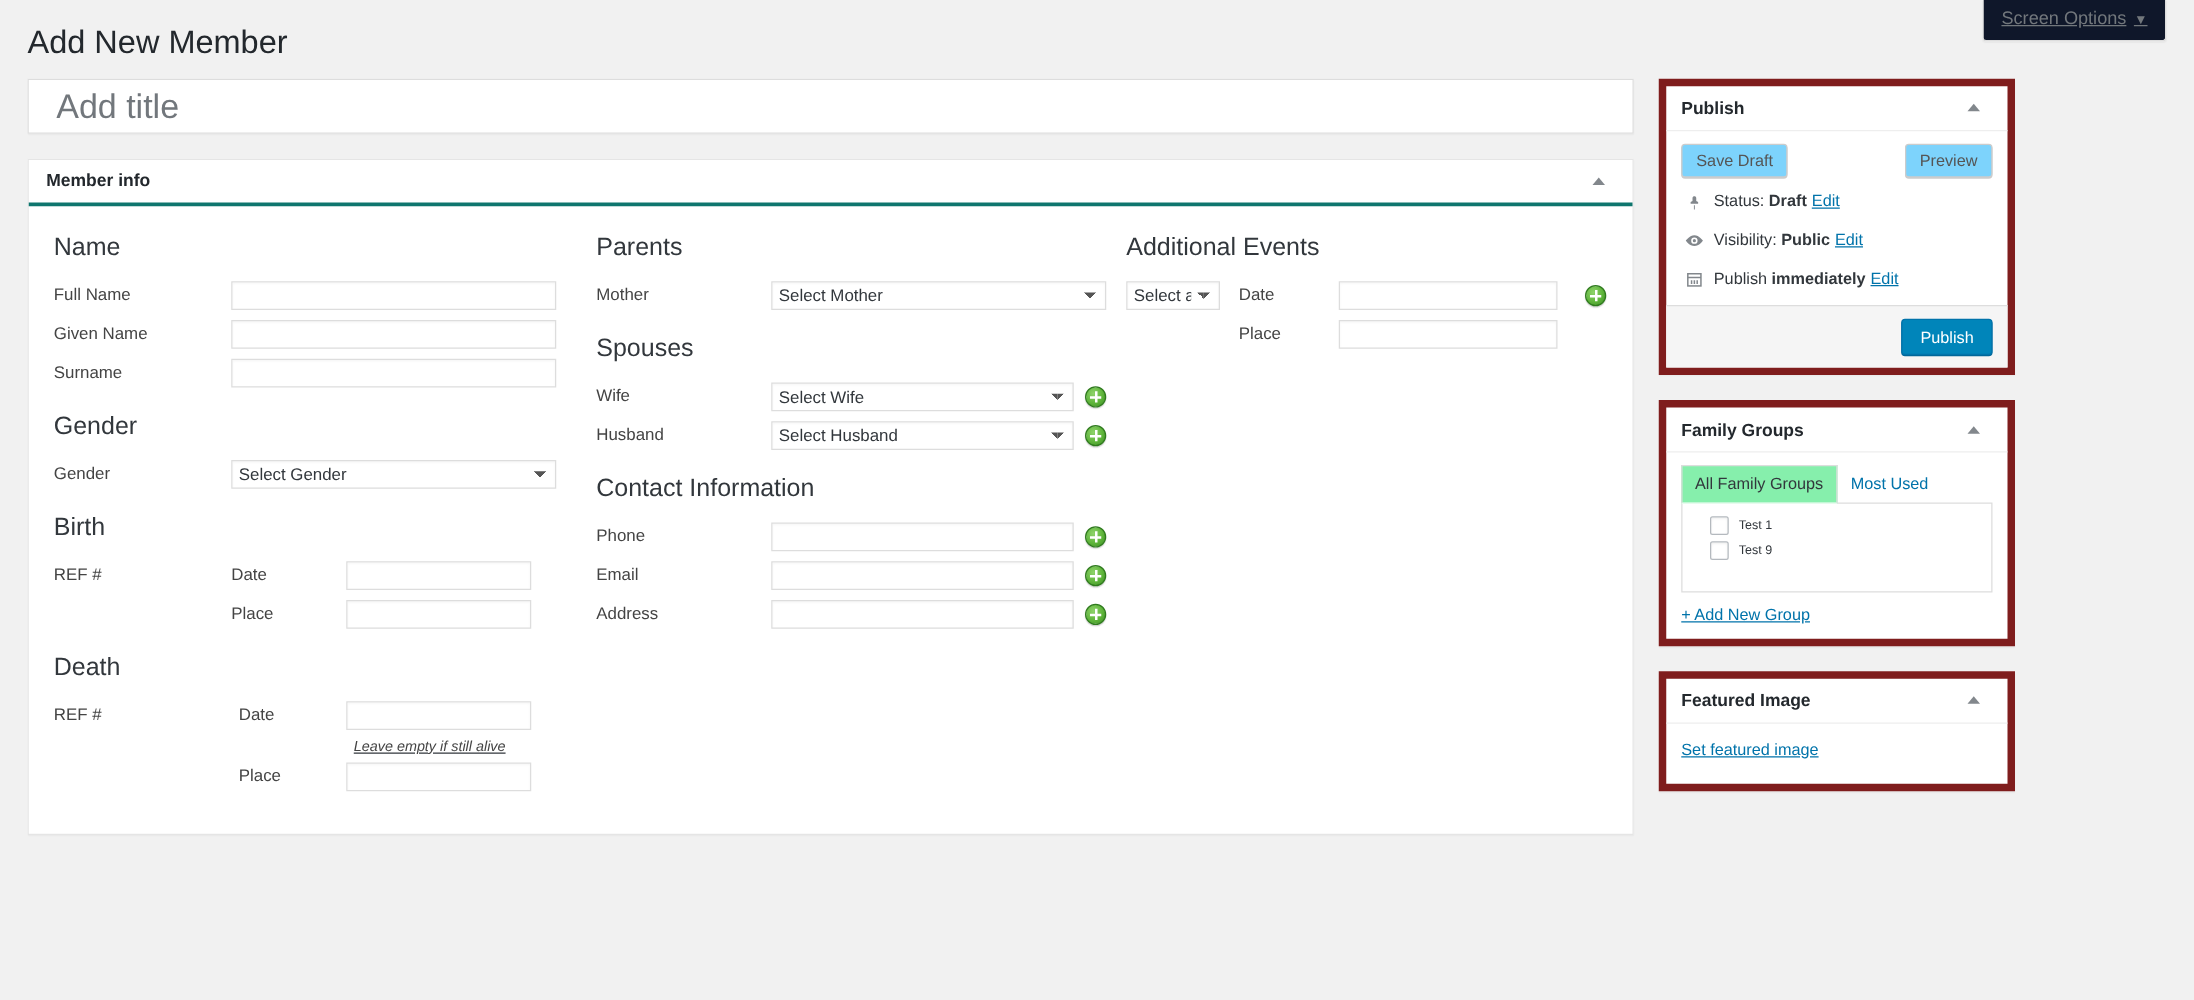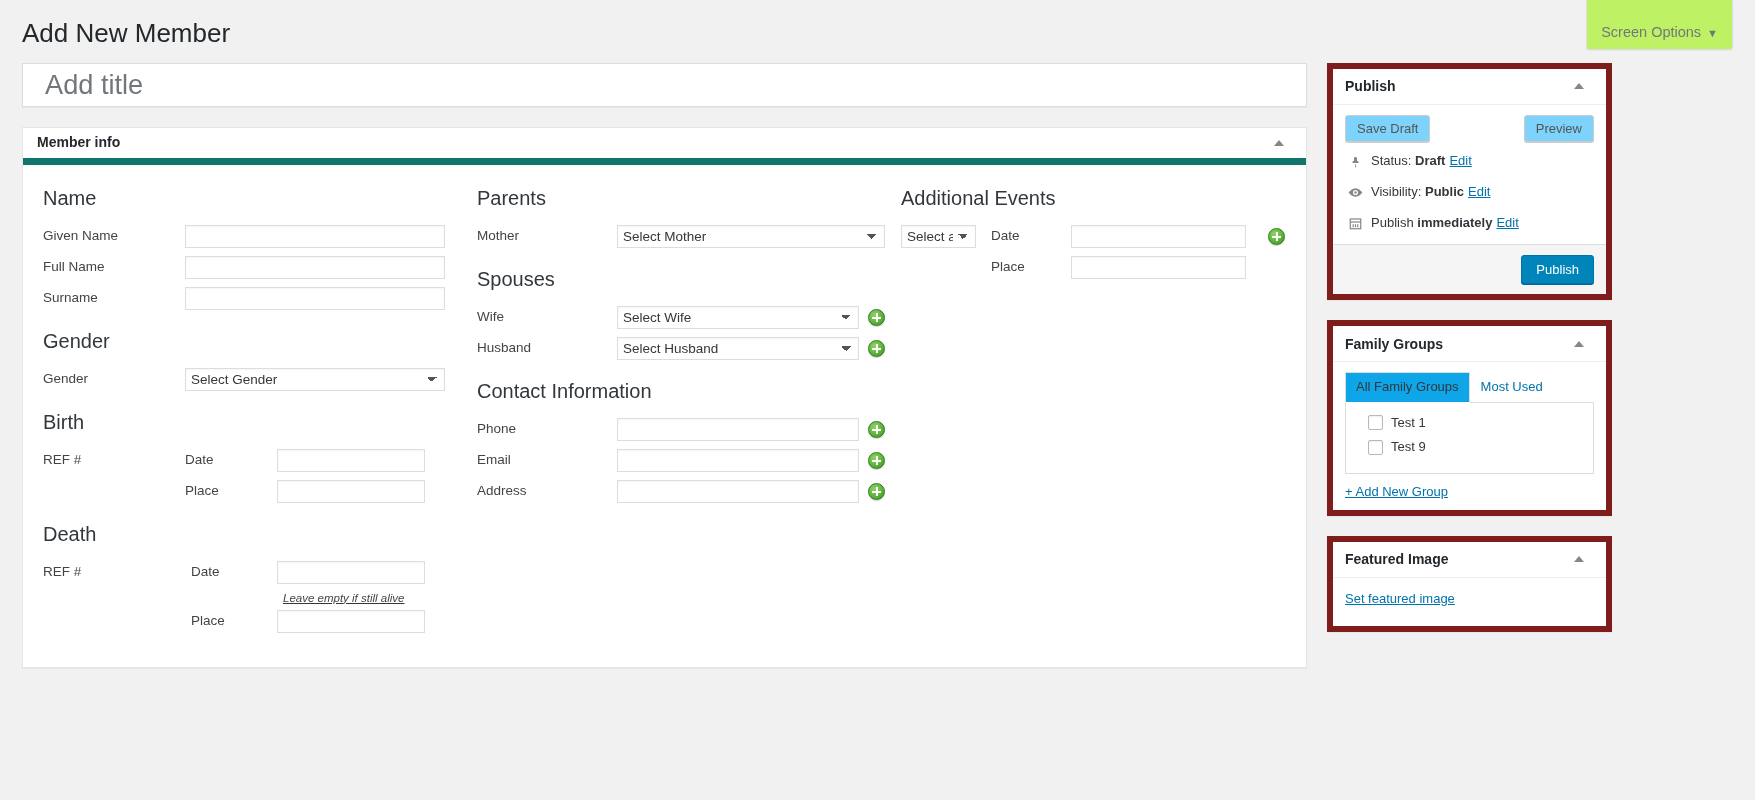--- a/index.html
+++ b/index.html
@@ -19,30 +19,31 @@
   }
 
   
   .screen-meta-links {
     position: absolute;
     top: 0; right: 22px;
     z-index: 20;
   }
   .screen-options-btn {
     display: inline-block;
-    background: #bef264;
+    background: #0f172a;
     border: 1px solid #ddd;
     border-top: none;
     border-radius: 0 0 3px 3px;
-    padding: 24px 14px 8px 14px;
+    padding: 7px 14px 8px 14px;
     font-size: 14.5px;
     color: #72777c;
     line-height: 1.2;
     cursor: pointer;
     box-shadow: 0 1px 1px rgba(0,0,0,.04);
+    text-decoration: underline;
   }
   .screen-options-btn .caret { font-size: 11px; margin-left: 6px; color: #72777c; }
 
   
   .page-title {
     font-size: 26px;
     font-weight: 400;
     color: #23282d;
     margin: 0;
     padding: 17px 0 12px 0;
@@ -84,21 +85,21 @@
     background: #fff;
     border: 1px solid #e5e5e5;
     box-shadow: 0 1px 1px rgba(0,0,0,.04);
     margin-top: 20px;
     position: relative;
   }
   .postbox-header {
     display: flex;
     align-items: center;
     justify-content: space-between;
-    border-bottom: 7px solid #0f766e;
+    border-bottom: 3px solid #0f766e;
     padding: 0 12px;
     height: 37px;
   }
   .postbox-title {
     font-size: 14px;
     font-weight: 600;
     color: #23282d;
     line-height: 1.4;
     margin: 0;
     padding-left: 2px;
@@ -316,34 +317,34 @@
     cursor: pointer;
     color: #0073aa;
     border: 1px solid transparent;
     border-bottom: none;
     background: transparent;
     line-height: 1.5;
   }
   .tax-tab.active {
     color: #32373c;
     border-color: #ddd;
-    background: #0ea5e9;
+    background: #86efac;
     border-bottom: 1px solid #fff;
     margin-bottom: -1px;
   }
   .tax-panel {
     border: 1px solid #ddd;
     background: #fff;
     padding: 8px 10px;
     min-height: 72px;
   }
   .tax-item {
     display: flex;
     align-items: center;
-    font-size: 13px;
+    font-size: 10px;
     color: #32373c;
     padding: 2px 0 3px 12px;
     line-height: 1.5;
   }
   .cbox {
     width: 15px; height: 15px;
     border: 1px solid #b4b9be;
     background: #fff;
     border-radius: 2px;
     margin-right: 8px;
@@ -398,25 +399,25 @@
         </div>
 
         <div class="postbox-body">
           <div class="member-grid">
 
             <div class="mcol mcol-1">
 
               <h2 class="sec">Name</h2>
 
               <div class="frow">
+                <div class="flabel c1-label">Full Name</div>
+                <input class="ctrl c1-input" type="text" style="">
+              </div>
+              <div class="frow">
                 <div class="flabel c1-label">Given Name</div>
-                <input class="ctrl c1-input" type="text" style="">
-              </div>
-              <div class="frow">
-                <div class="flabel c1-label">Full Name</div>
                 <input class="ctrl c1-input" type="text" style="">
               </div>
               <div class="frow">
                 <div class="flabel c1-label">Surname</div>
                 <input class="ctrl c1-input" type="text" style="">
               </div>
 
               <h2 class="sec">Gender</h2>
 
               <div class="frow">

